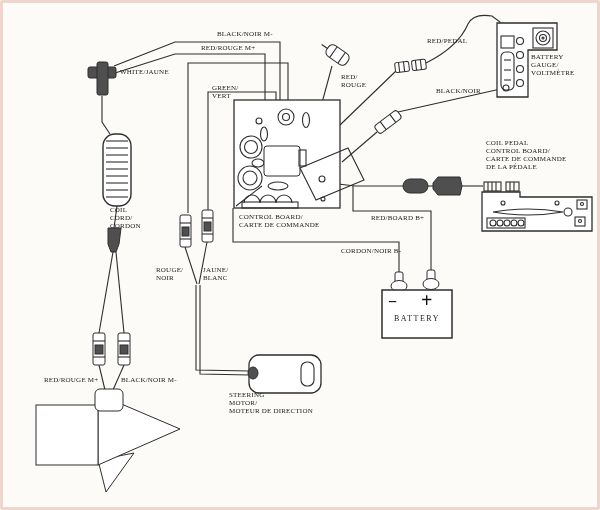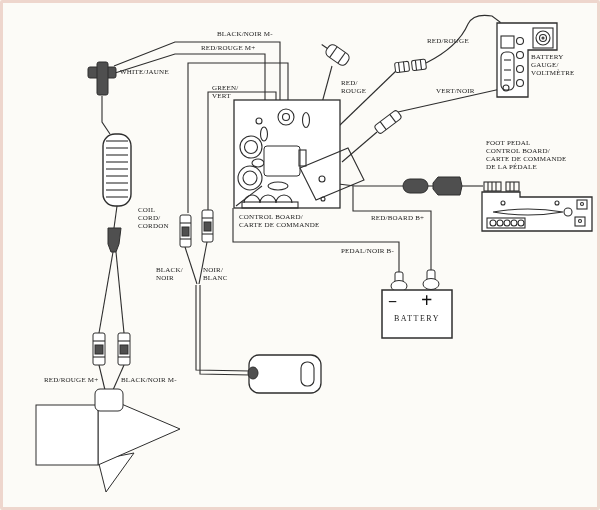--- a/index.html
+++ b/index.html
@@ -242,40 +242,43 @@
       </g>
       <rect class="w" x="382" y="290" width="70" height="48" stroke-width="1.5"></rect>
     </g>
   </svg>
 
   <div class="lbl" style="left:217px;top:30px">BLACK/NOIR M-</div>
   <div class="lbl" style="left:201px;top:44px">RED/ROUGE M+</div>
   <div class="lbl" style="left:120px;top:68px">WHITE/JAUNE</div>
   <div class="lbl" style="left:212px;top:84px">GREEN/
 VERT</div>
-  <div class="lbl" style="left:341px;top:79px">RED/
+  <div class="lbl" style="left:341px;top:73px">RED/
 ROUGE</div>
-  <div class="lbl" style="left:427px;top:37px">RED/ROUGE</div>
-  <div class="lbl" style="left:436px;top:87px">VERT/NOIR</div>
+  <div class="lbl" style="left:427px;top:37px">RED/PEDAL</div>
+  <div class="lbl" style="left:436px;top:87px">BLACK/NOIR</div>
   <div class="lbl" style="left:531px;top:53px">BATTERY
 GAUGE/
 VOLTMÈTRE</div>
-  <div class="lbl" style="left:486px;top:139px">FOOT PEDAL
+  <div class="lbl" style="left:486px;top:139px">COIL PEDAL
 CONTROL BOARD/
 CARTE DE COMMANDE
 DE LA PÉDALE</div>
   <div class="lbl" style="left:239px;top:213px">CONTROL BOARD/
 CARTE DE COMMANDE</div>
-  <div class="lbl" style="left:138px;top:206px">COIL
+  <div class="lbl" style="left:110px;top:206px">COIL
 CORD/
 CORDON</div>
   <div class="lbl" style="left:371px;top:214px">RED/BOARD B+</div>
-  <div class="lbl" style="left:341px;top:247px">PEDAL/NOIR B-</div>
+  <div class="lbl" style="left:341px;top:247px">CORDON/NOIR B-</div>
   <div class="lbl big" style="left:382px;top:315px;width:70px;text-align:center">BATTERY</div>
   <div class="sign" style="left:388px;top:293px;font-size:16px">−</div>
   <div class="sign" style="left:421px;top:289px;font-size:20px">+</div>
-  <div class="lbl" style="left:156px;top:266px">BLACK/
+  <div class="lbl" style="left:156px;top:266px">ROUGE/
 NOIR</div>
-  <div class="lbl" style="left:203px;top:266px">NOIR/
+  <div class="lbl" style="left:203px;top:266px">JAUNE/
 BLANC</div>
+  <div class="lbl" style="left:229px;top:391px">STEERING
+MOTOR/
+MOTEUR DE DIRECTION</div>
   <div class="lbl" style="left:44px;top:376px">RED/ROUGE M+</div>
   <div class="lbl" style="left:121px;top:376px">BLACK/NOIR M-</div>
 </div>
 
 </body></html>

